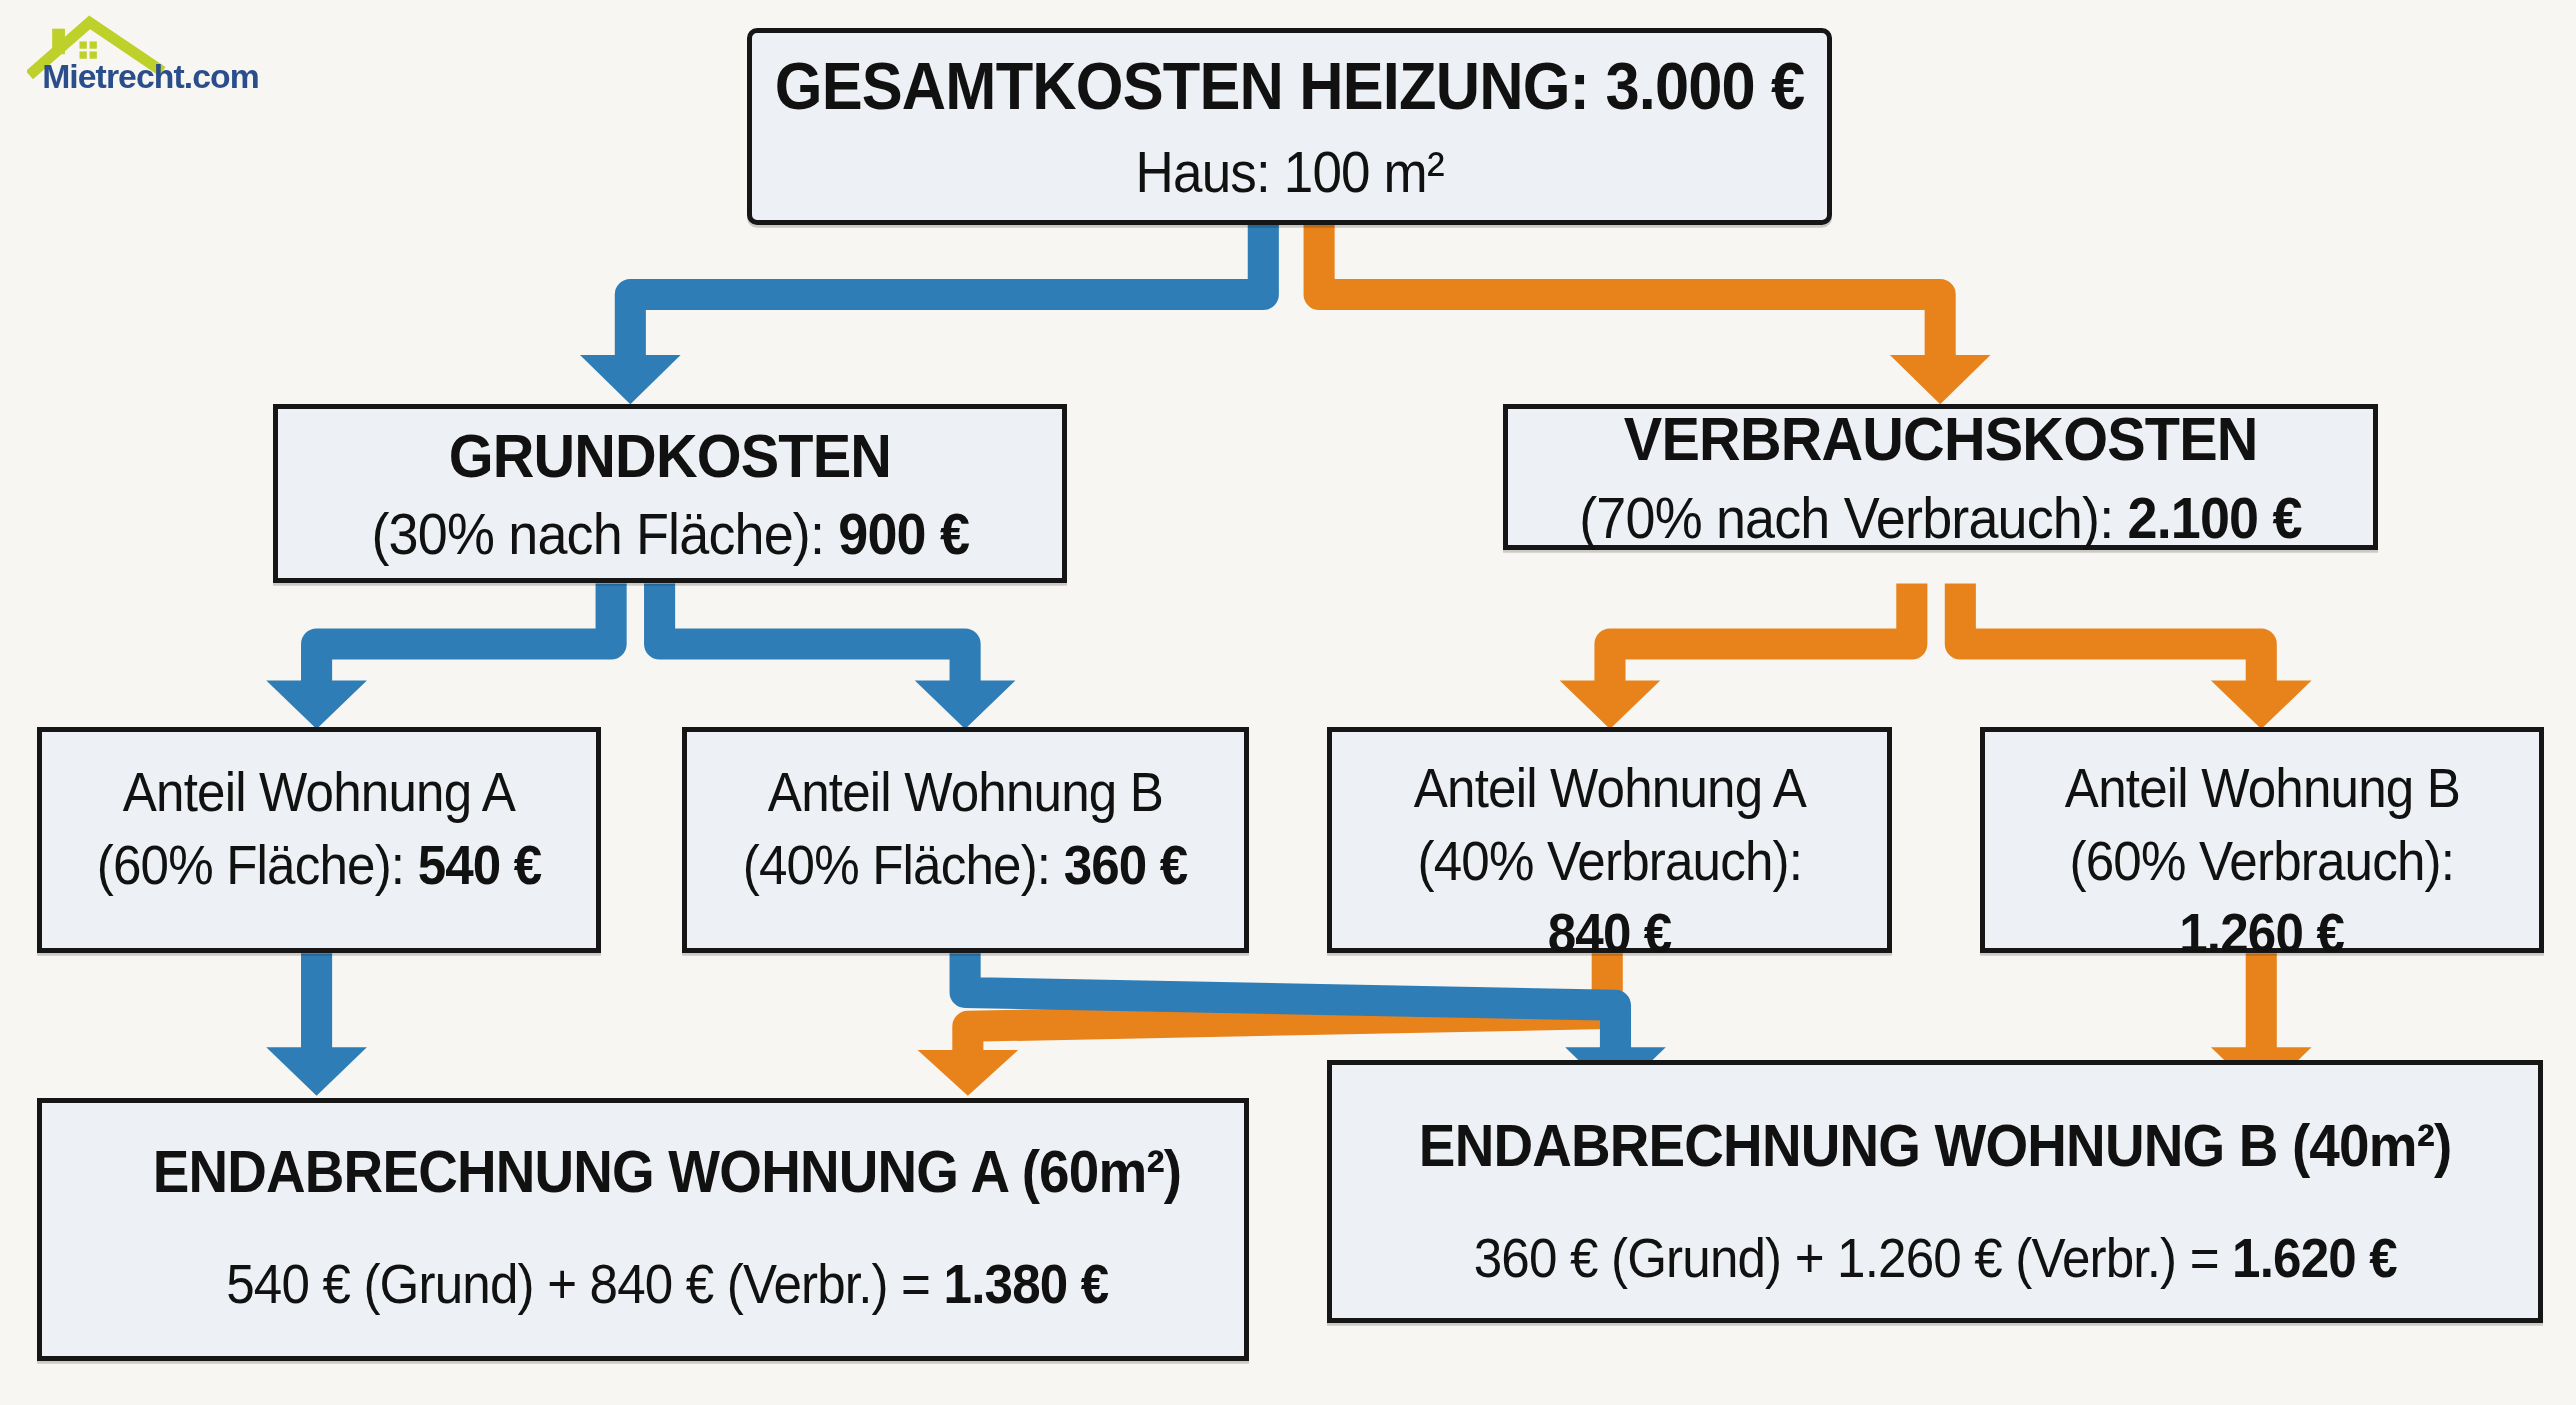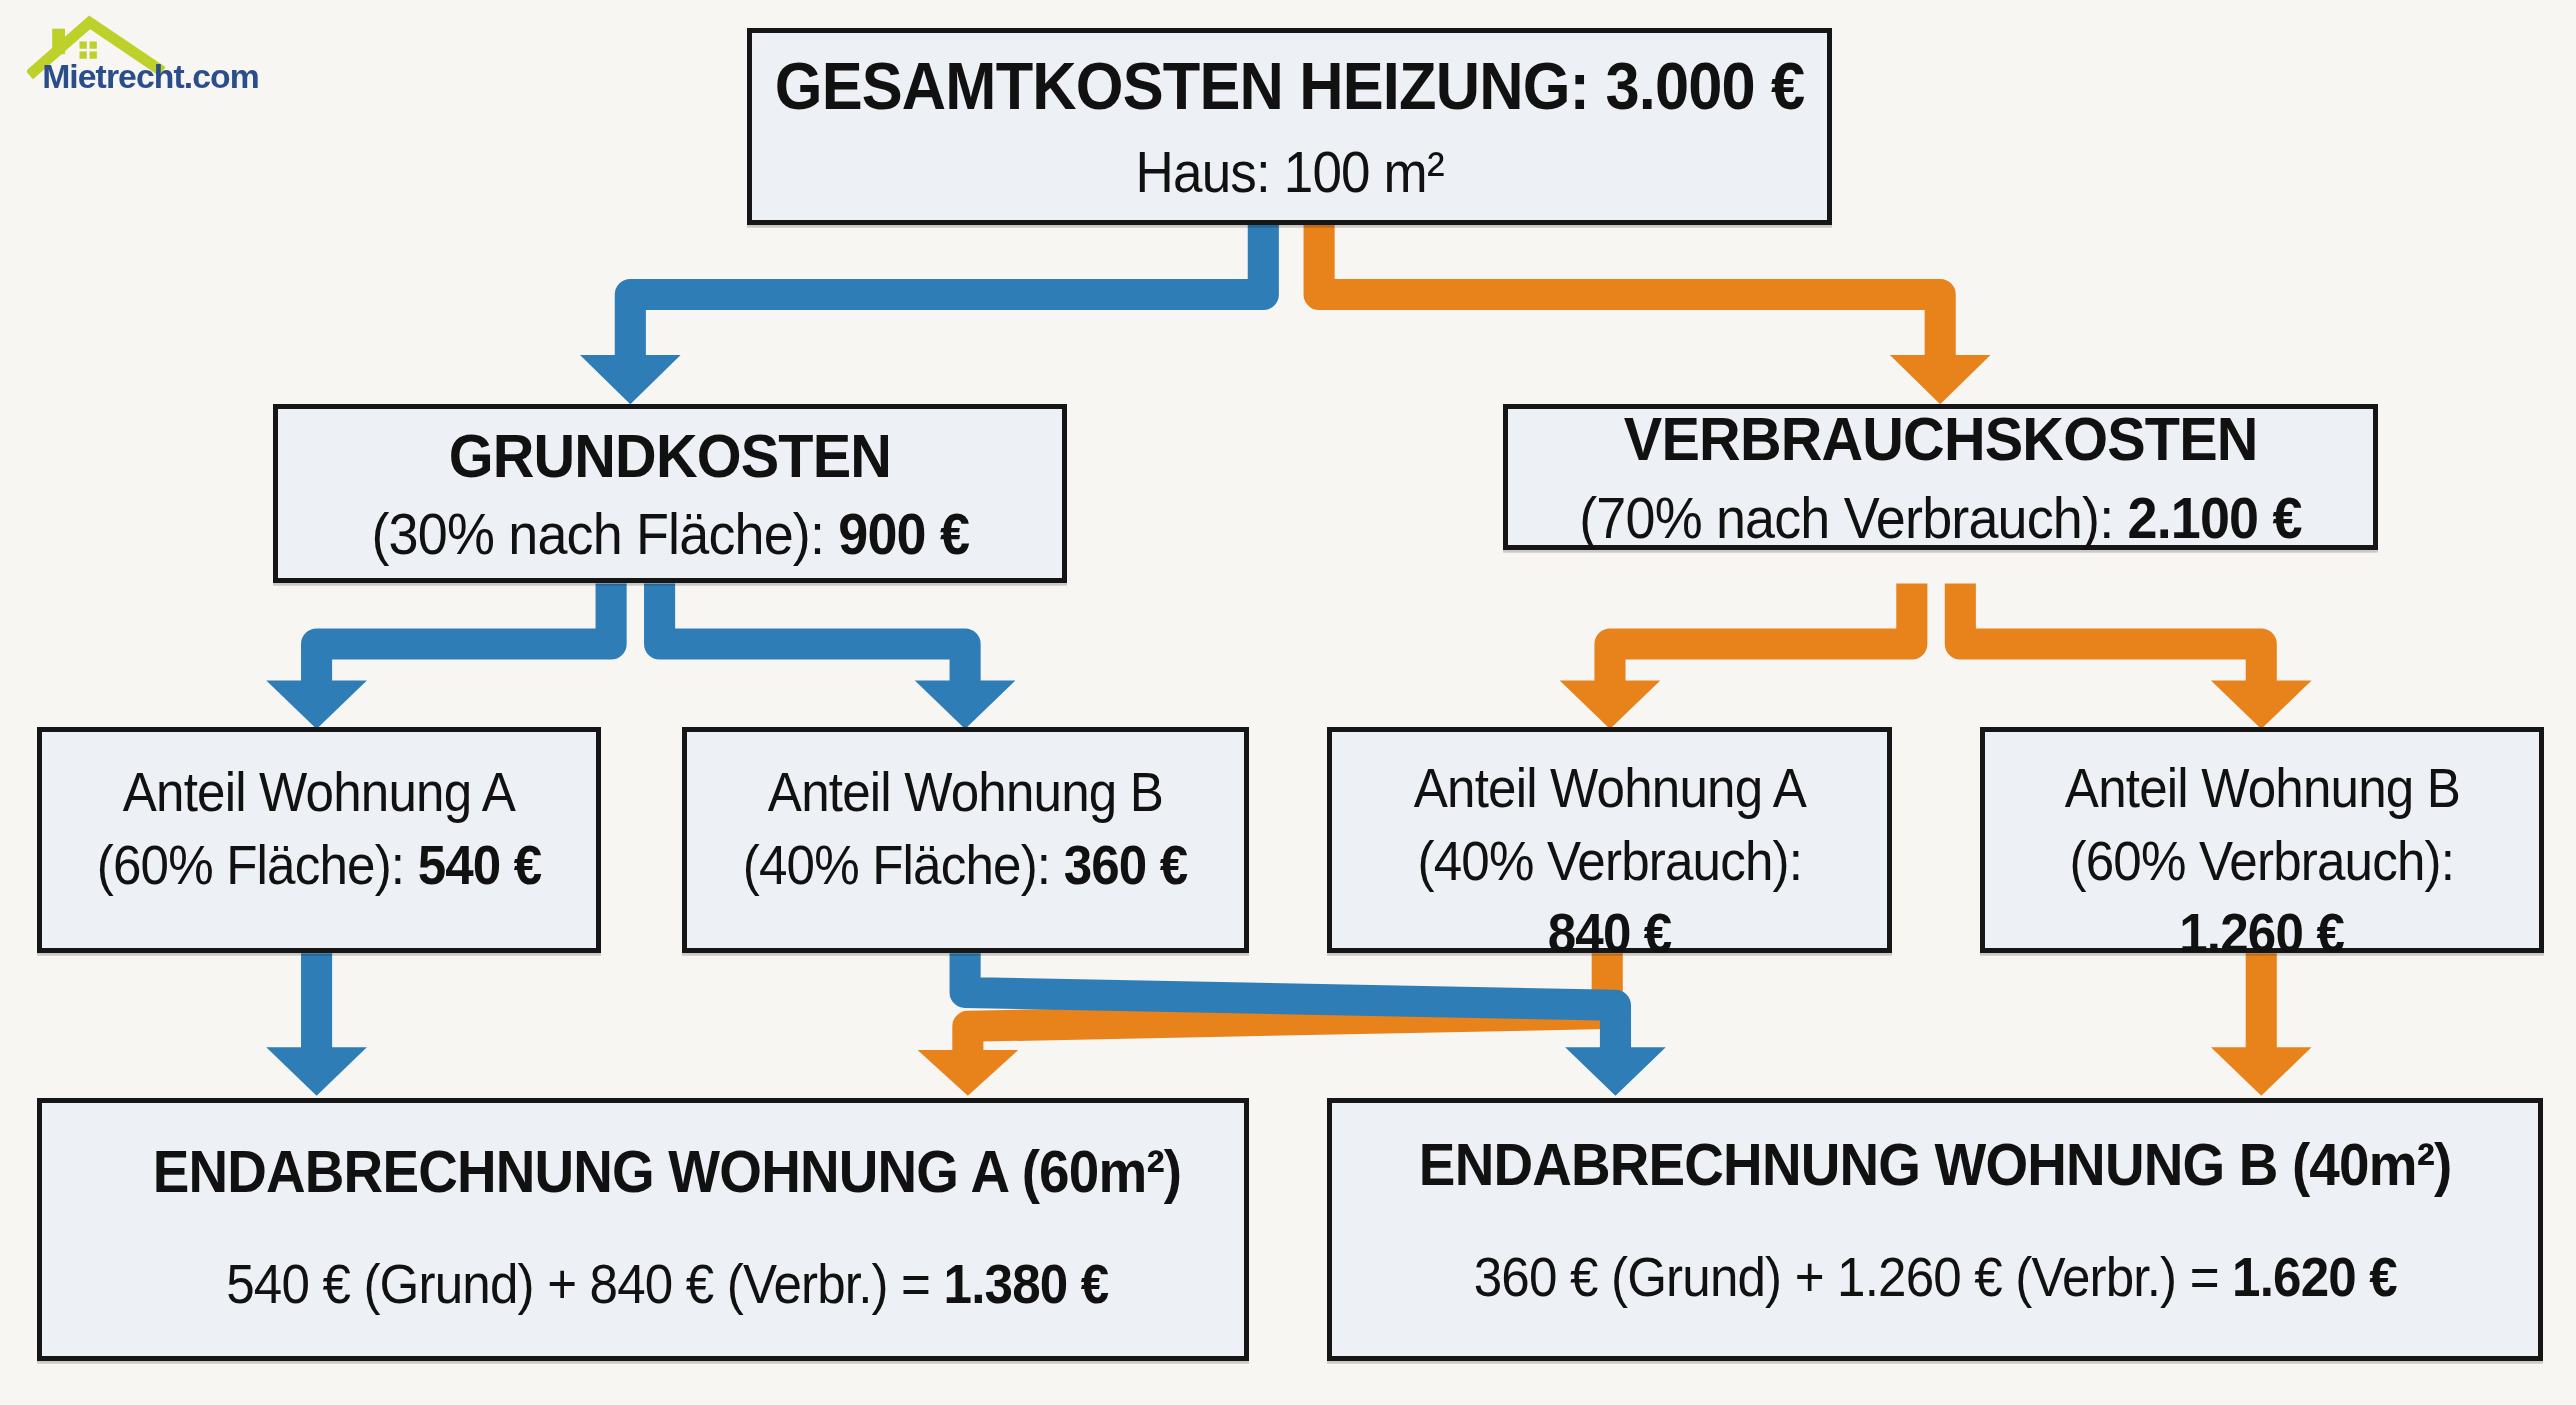--- a/index.html
+++ b/index.html
@@ -17,29 +17,29 @@
     background:#edf0f4;
     border:5.5px solid #161616;
     box-sizing:border-box;
     display:flex; flex-direction:column; align-items:center;
     text-align:center;
     box-shadow:0 2.7px 0 rgba(0,0,0,0.18);
   }
   .txt { transform:scaleX(0.93); transform-origin:50% 50%; white-space:nowrap; letter-spacing:-0.9px; }
   b { font-weight:bold; }
 
-  .node-total   { left:747px;  top:28px;   width:1085px; height:197px; justify-content:center; gap:14.6px; }
+  .node-total   { left:747px;  top:28px;   width:1085px; height:197px; justify-content:center; gap:14.6px;border-radius:10px; }
   .node-grund   { left:233px;  top:404px;  width:794px;  height:179px; justify-content:center; gap:9.1px;margin-left:40px; }
   .node-verbr   { left:1503px; top:404px;  width:875px;  height:146px; justify-content:center; gap:9.1px; }
   .node-a1      { left:37px;   top:727px;  width:564px;  height:226px; padding-top:24px; }
   .node-b1      { left:682px;  top:727px;  width:567px;  height:226px; padding-top:24px; }
   .node-a2      { left:1327px; top:727px;  width:565px;  height:226px; padding-top:20px; }
   .node-b2      { left:1980px; top:727px;  width:564px;  height:226px; padding-top:20px; }
   .node-enda    { left:37px;   top:1098px; width:1212px; height:263px; padding-top:35px;padding-left:48px; }
-  .node-endb    { left:1327px; top:1098px; width:1216px; height:263px; padding-top:28px; }
+  .node-endb    { left:1327px; top:1060px; width:1216px; height:263px; padding-top:47px; }
 
   .title-xl  { font-size:66px; font-weight:bold; }
   .sub-lg    { font-size:57px; }
   .title-l2  { font-size:62px; font-weight:bold; }
   .line-l2   { font-size:58px; }
   .line-mid  { font-size:55px; line-height:1.32; }
   .title-end { font-size:59px; font-weight:bold; }
   .formula   { font-size:55px; margin-top:46px; }
 
   .logo { position:absolute; left:27.4px; top:14.6px; width:311px; height:113px; }

